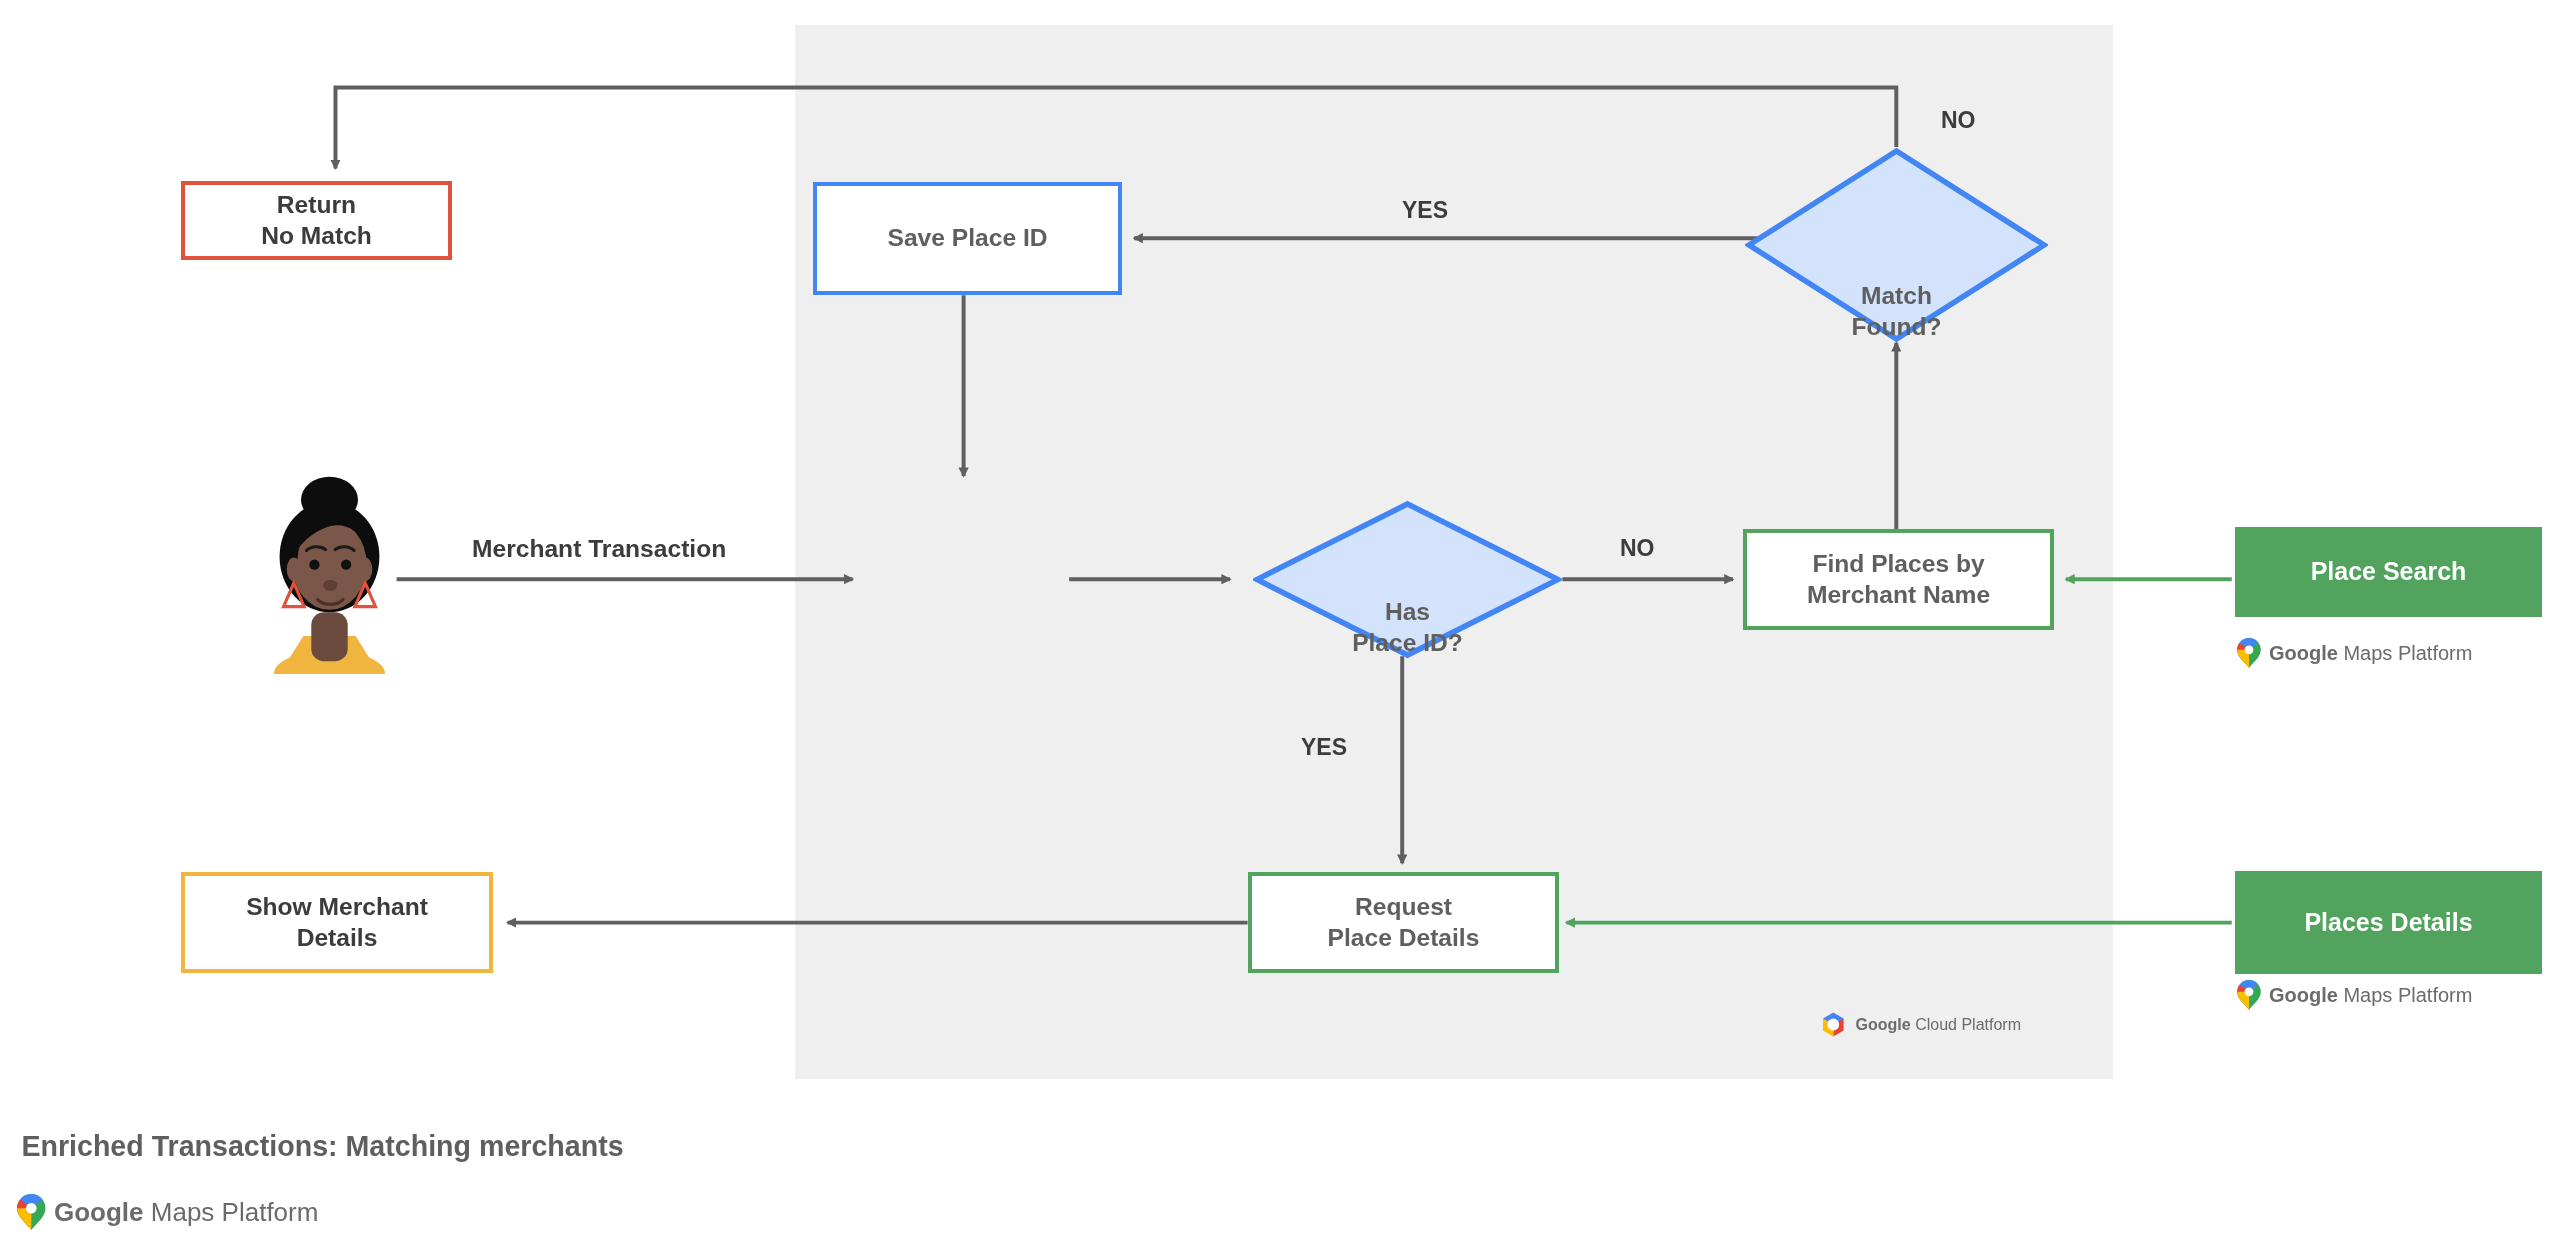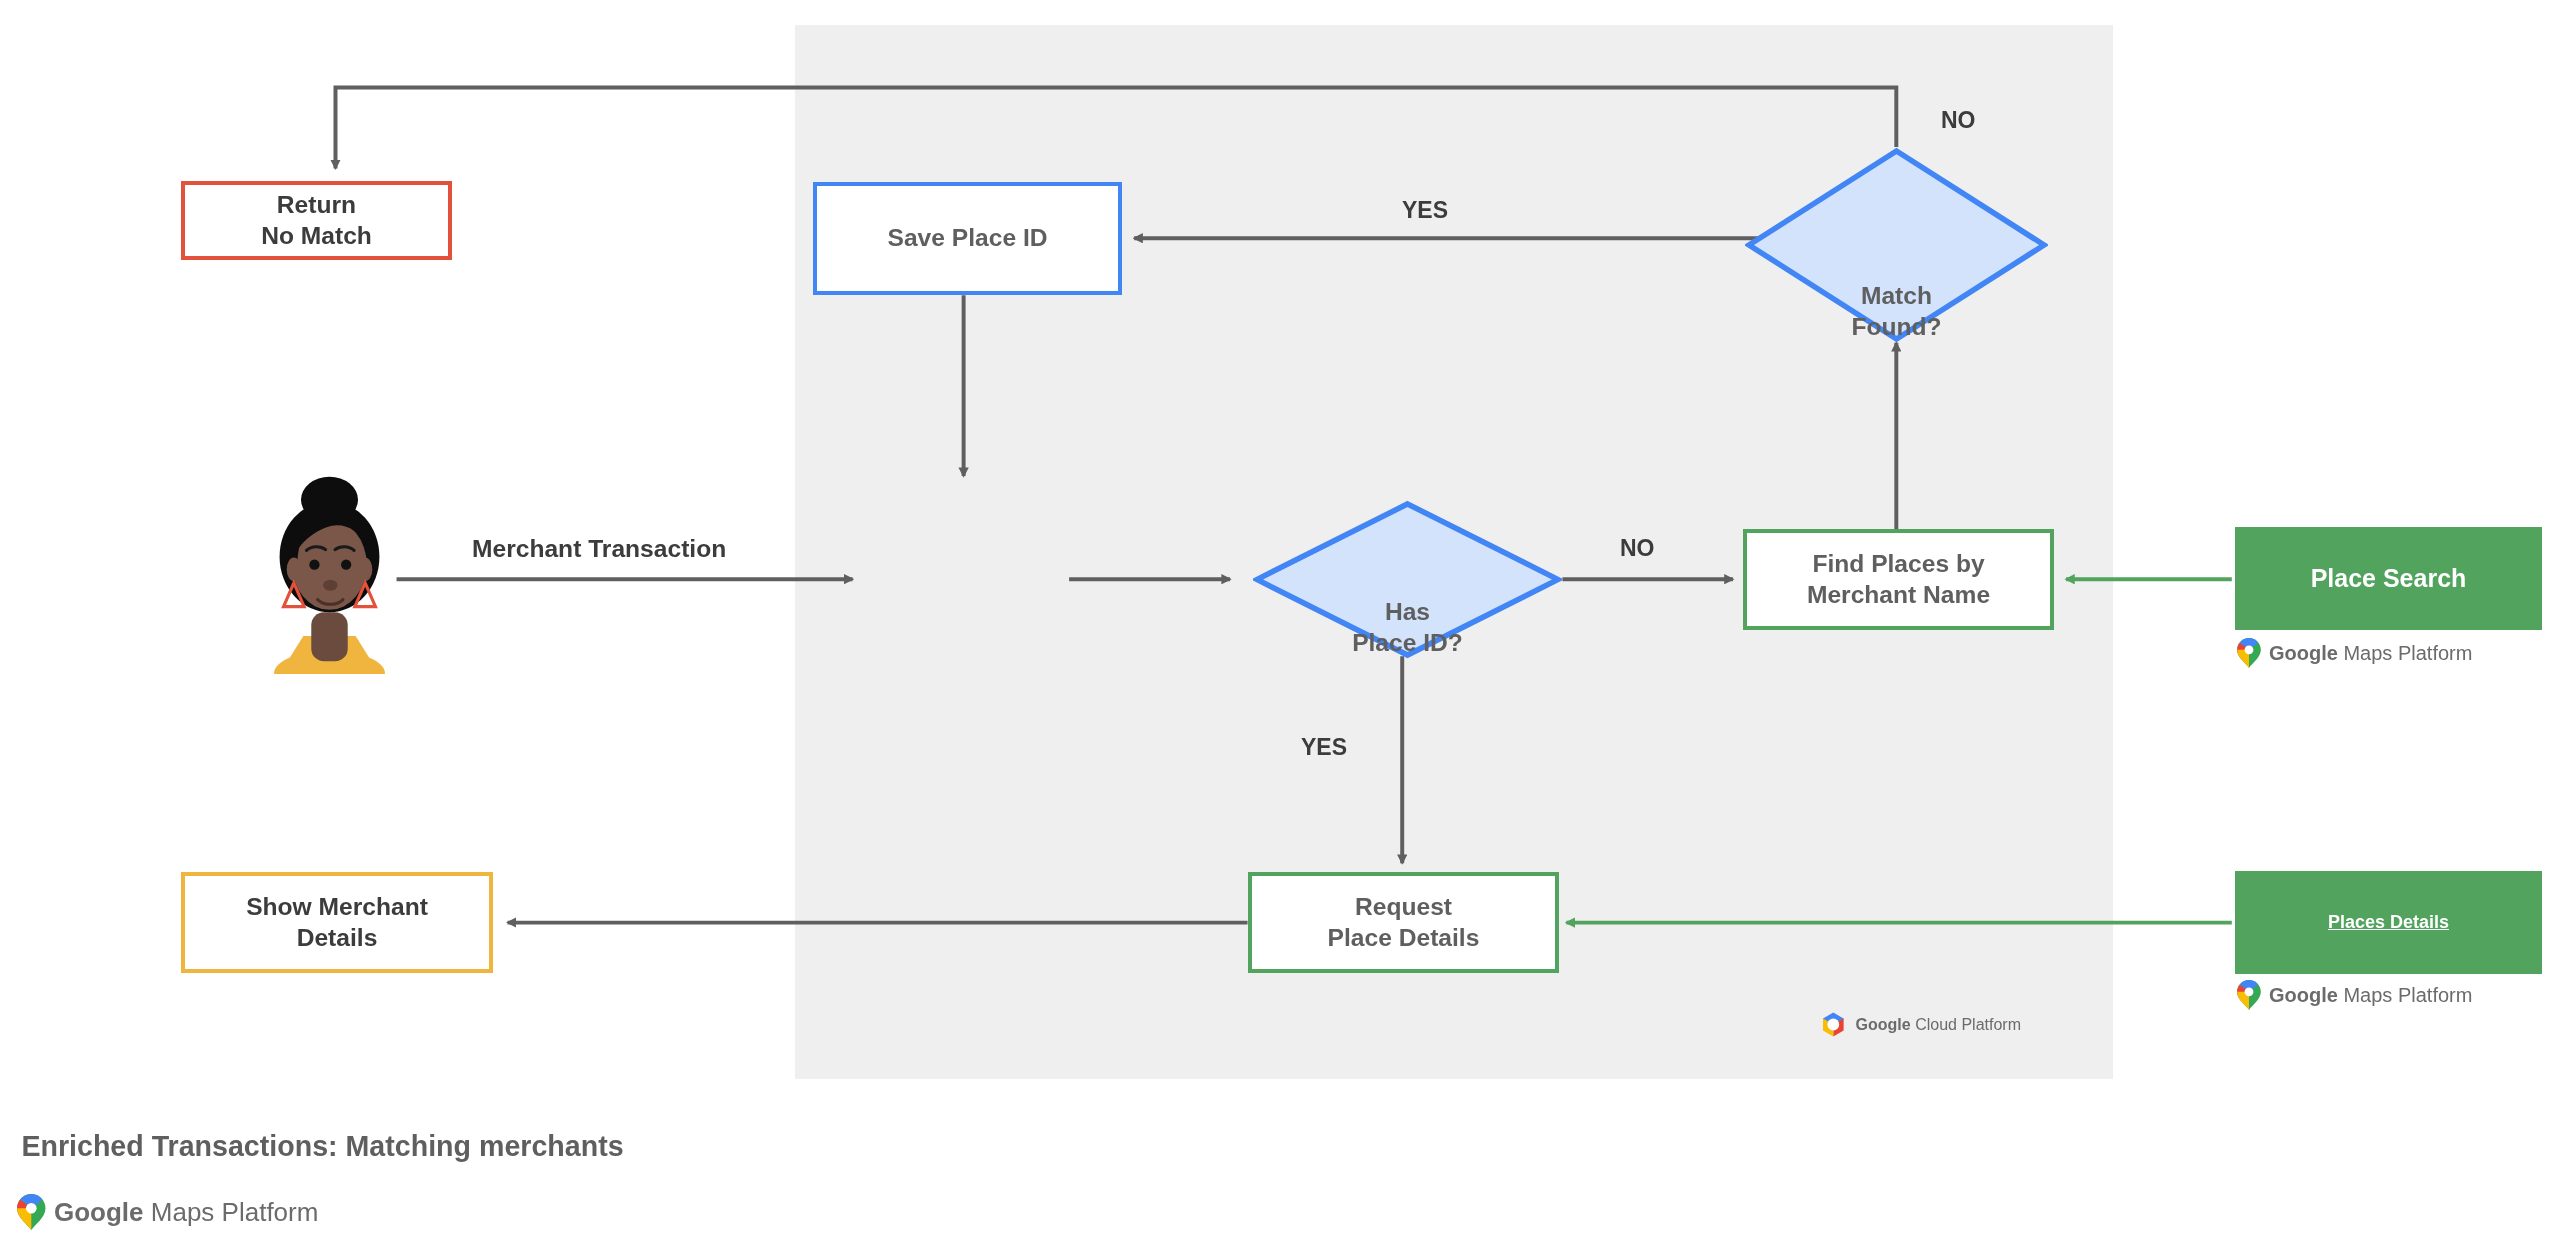--- a/index.html
+++ b/index.html
@@ -169,21 +169,21 @@
     </div>
   </div>
 
   <div class="node green" style="left:1743px;top:529px;width:311px;height:101px;font-size:24.6px;">
     <div>
       <span>Find Places by</span><br>
       <span>Merchant Name</span>
     </div>
   </div>
 
-  <div class="node solidgreen" style="left:2235px;top:527px;width:307px;height:103px;font-size:25px;">
+  <div class="node solidgreen" style="left:2235px;top:527px;width:307px;height:90px;font-size:25px;">
     <div>
       <span>Place Search</span>
     </div>
   </div>
   <div class="gmp" style="left:2237px;top:638px;">
     <svg width="24" height="30" viewBox="0 0 30 38">
       <path d="M15,0 C23.3,0 30,6.7 30,15 C30,25 18,33 15,38 C12,33 0,25 0,15 C0,6.7 6.7,0 15,0 Z" fill="#34A853"></path>
       <path d="M15,0 C10.2,0 5.9,2.3 3.2,5.9 L15,15 L26.8,5.9 C24.1,2.3 19.8,0 15,0 Z" fill="#4285F4"></path>
       <path d="M3.2,5.9 C1.2,8.4 0,11.6 0,15 C0,19.1 2,22.9 4.5,26 L15,15 Z" fill="#EA4335"></path>
       <path d="M0,15 C0,25 12,33 15,38 L15,15 Z" fill="#FBBC04"></path>
@@ -195,21 +195,21 @@
     </div>
   </div>
 
   <div class="node green" style="left:1248px;top:872px;width:311px;height:101px;font-size:24.6px;">
     <div>
       <span>Request</span><br>
       <span>Place Details</span>
     </div>
   </div>
 
-  <div class="node solidgreen" style="left:2235px;top:871px;width:307px;height:103px;font-size:18px;text-decoration:underline;">
+  <div class="node solidgreen" style="left:2235px;top:871px;width:307px;height:103px;font-size:25px;">
     <div>
       <span>Places Details</span>
     </div>
   </div>
   <div class="gmp" style="left:2237px;top:980px;">
     <svg width="24" height="30" viewBox="0 0 30 38">
       <path d="M15,0 C23.3,0 30,6.7 30,15 C30,25 18,33 15,38 C12,33 0,25 0,15 C0,6.7 6.7,0 15,0 Z" fill="#34A853"></path>
       <path d="M15,0 C10.2,0 5.9,2.3 3.2,5.9 L15,15 L26.8,5.9 C24.1,2.3 19.8,0 15,0 Z" fill="#4285F4"></path>
       <path d="M3.2,5.9 C1.2,8.4 0,11.6 0,15 C0,19.1 2,22.9 4.5,26 L15,15 Z" fill="#EA4335"></path>
       <path d="M0,15 C0,25 12,33 15,38 L15,15 Z" fill="#FBBC04"></path>

